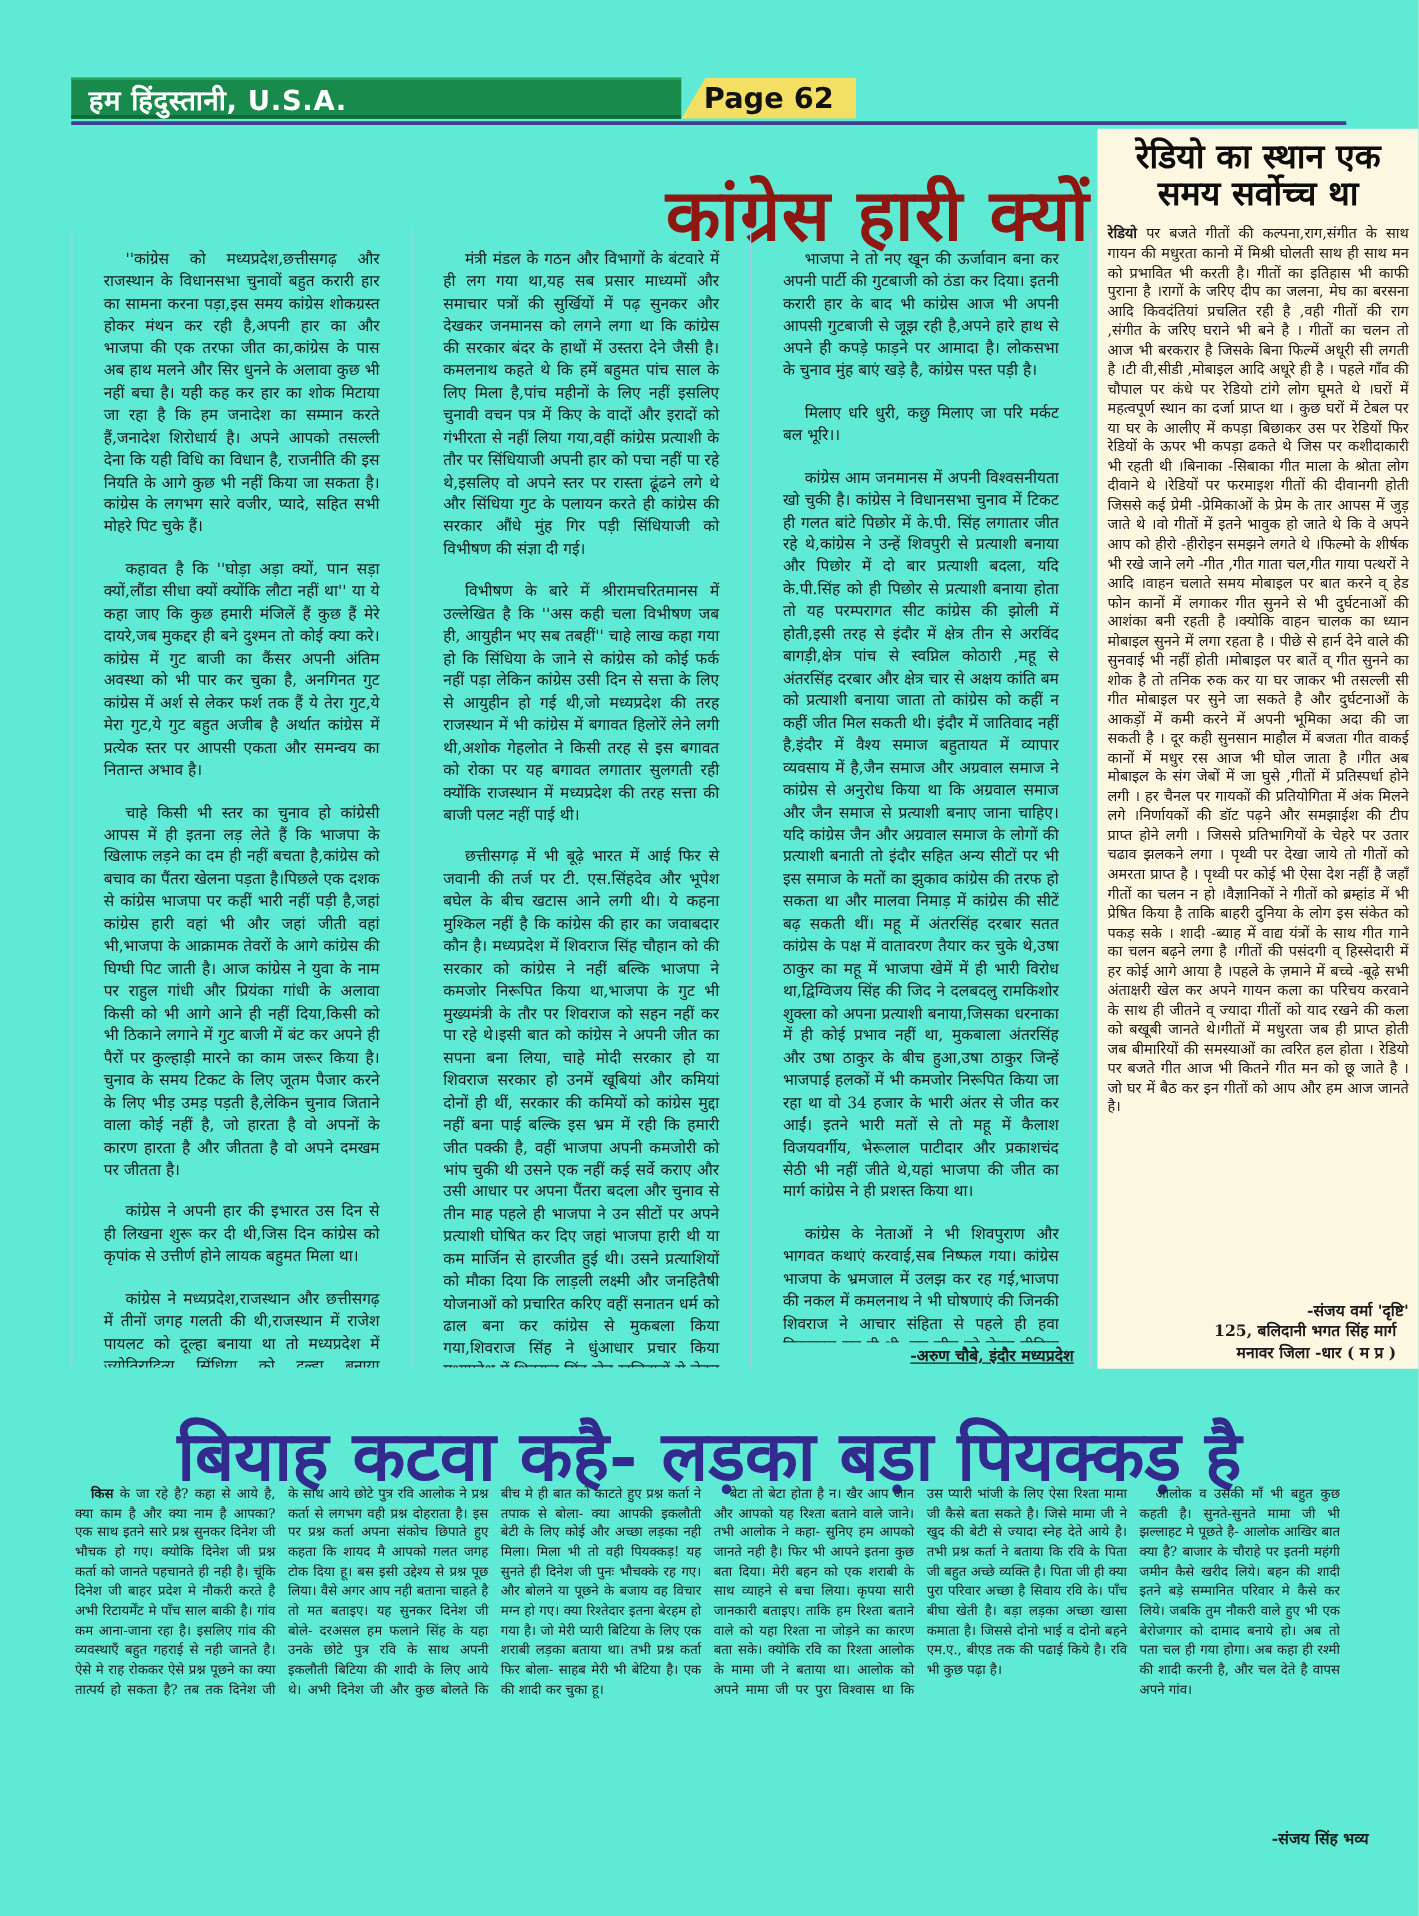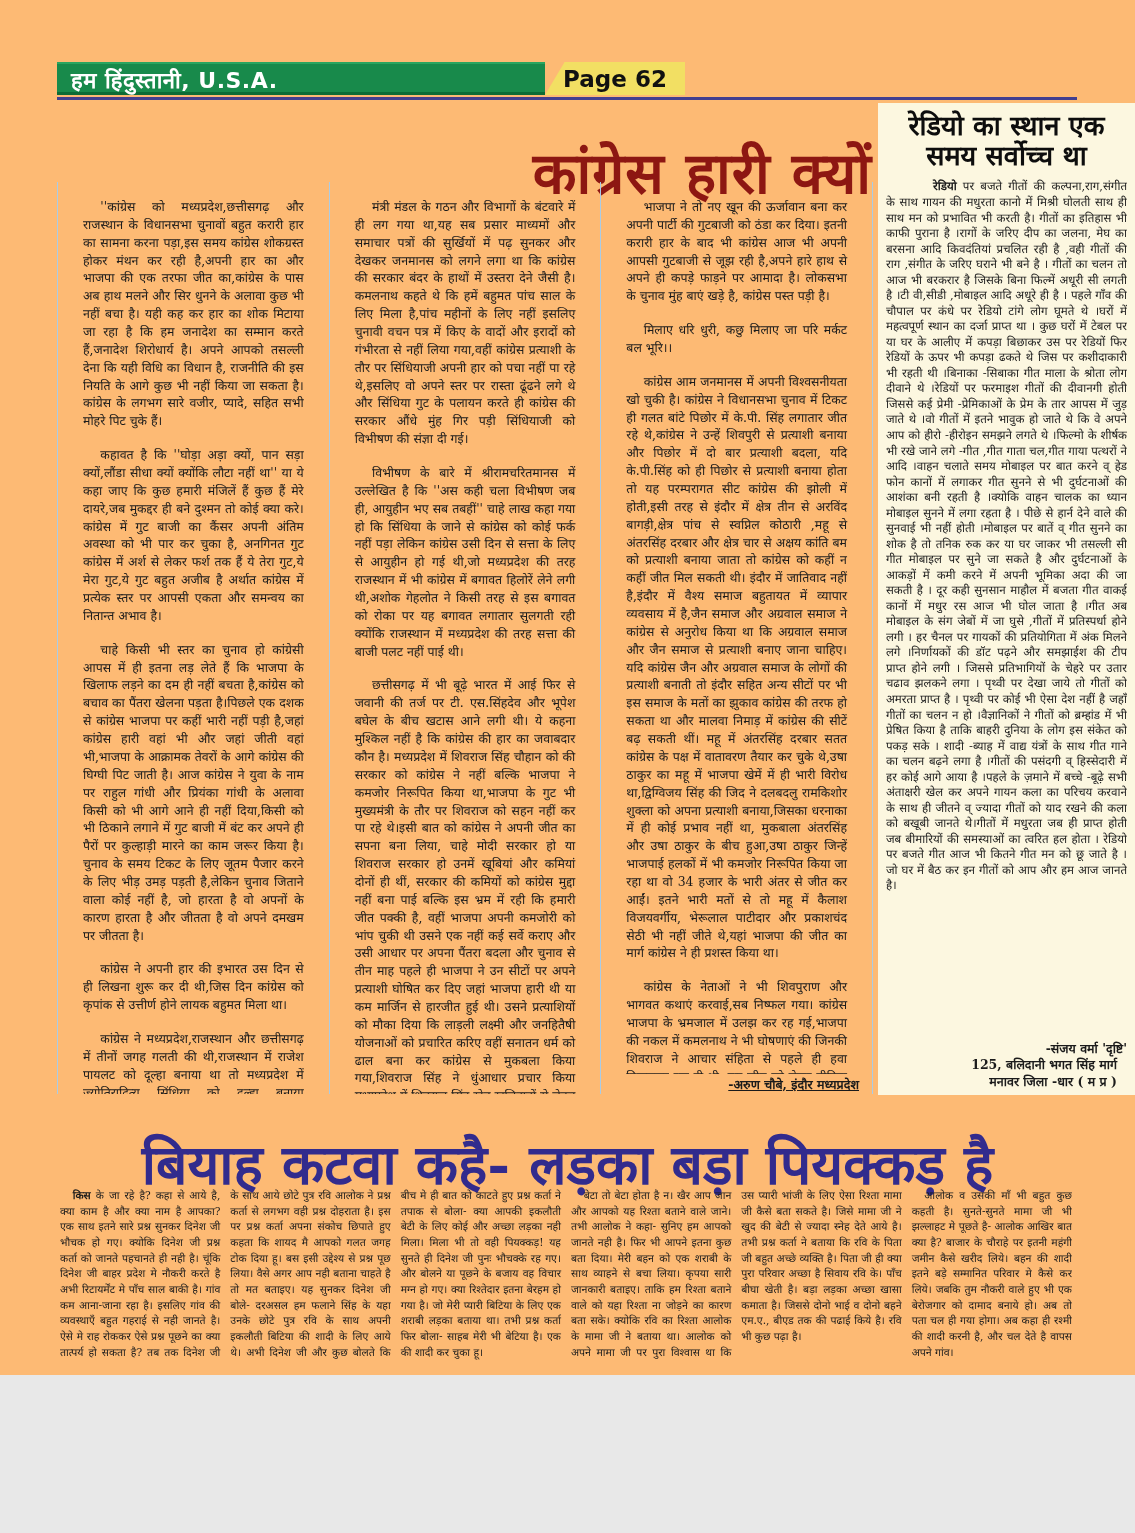--- a/index.html
+++ b/index.html
@@ -1,16 +1,16 @@
 <!DOCTYPE html>
 <html><head>
 <meta charset="utf-8">
 <style>
   html,body{margin:0;padding:0;background:#e8e8e8;}
-  .page{position:relative;width:1135px;height:1375px;background:#fdba74;overflow:hidden;
+  .page{position:relative;width:1135px;height:1533px;background:#5eead4;overflow:hidden;
         font-family:"DejaVu Serif", serif;color:#1b1b1b;}
   
   .brandbar{position:absolute;left:57px;top:62px;width:628px;height:33px;display:flex;}
   .brand-green{flex:1;background:#188a4b;box-shadow:inset 0 2px 0 #2aa55f, inset 0 -3px 0 #0d6b36;
         display:flex;align-items:center;padding-left:14px;}
   .brand-text{color:#ffffff;font-family:"DejaVu Sans",sans-serif;font-weight:bold;font-size:22px;
         letter-spacing:.5px;white-space:nowrap;}
   .page-badge{width:140px;background:#f2df63;clip-path:polygon(14% 0,100% 0,100% 100%,0 100%);
         display:flex;align-items:center;justify-content:center;
         font-family:"DejaVu Sans",sans-serif;font-weight:bold;font-size:23px;color:#111;}
@@ -27,21 +27,21 @@
         display:flex;flex-direction:column;}
   .mcol + .mcol{border-left:1px solid #a9cce6;}
   .mcol p{margin:16px;text-indent:1.4em;}
   .mcol .flow{flex:1;overflow:hidden;}
   .article-byline{font-weight:bold;text-align:right;font-size:12.6px;padding:2px 4px 0 0;text-indent:0;text-decoration:underline;}
   
   .sidebar{position:absolute;left:878px;top:103px;width:257px;height:992px;background:#fcf7e0;
         padding:6px 8px 4px 8px;box-sizing:border-box;display:flex;flex-direction:column;}
   .sidebar-title{text-align:center;font-weight:bold;font-size:27px;line-height:1.12;color:#0d0d0d;margin:2px 0 8px 0;}
   .sidebar-body{flex:1;overflow:hidden;font-size:11.6px;line-height:1.34;text-align:justify;}
-  .sidebar-body .lead{font-weight:bold;margin-left:47px;}
+  .sidebar-body .lead{font-weight:bold;}
   .sidebar-byline{text-align:right;font-weight:bold;font-size:12.5px;margin-top:2px;}
   .sidebar-addr{text-align:right;font-weight:bold;font-size:12.5px;line-height:1.35;padding-right:10px;}
   
   .bottom-headline{position:absolute;left:20px;top:1098px;width:1095px;text-align:center;
         color:#322b8d;font-weight:bold;font-size:55px;line-height:1.1;white-space:nowrap;}
   .cols6{position:absolute;left:60px;top:1188px;width:1012px;height:338px;
         column-count:6;column-gap:10px;column-fill:balance;
         font-size:10.6px;line-height:1.48;text-align:justify;overflow:hidden;}
   .cols6 p{margin:0;text-indent:1.2em;}
   .cols6 .lead{font-weight:bold;}

